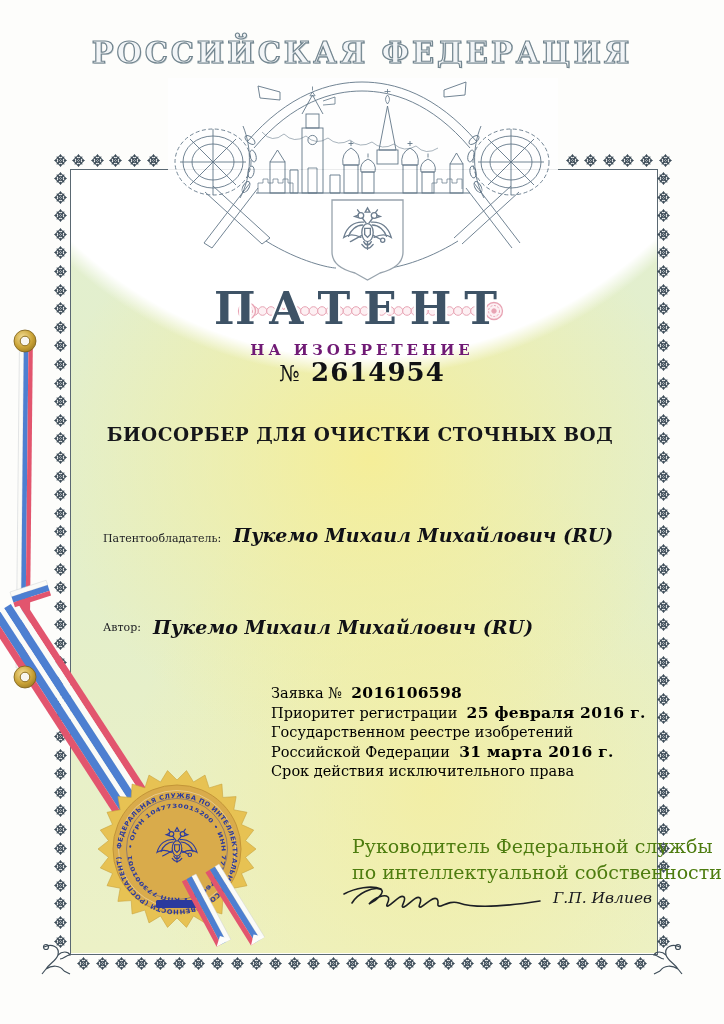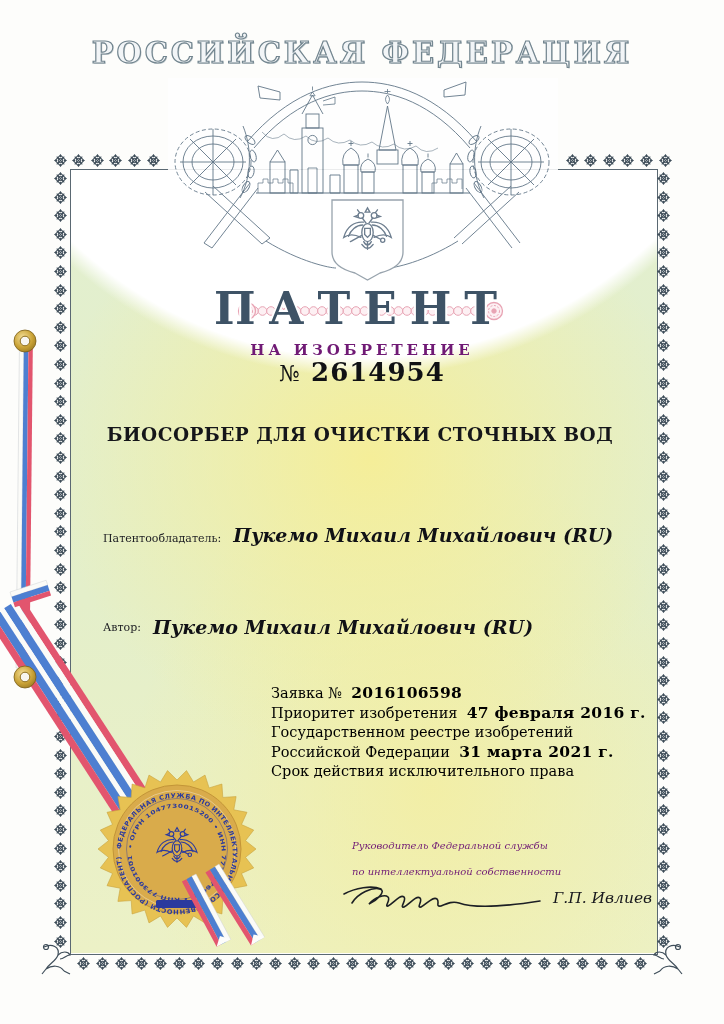--- a/index.html
+++ b/index.html
@@ -32,21 +32,21 @@
 
   .party{position:absolute;display:flex;align-items:baseline;gap:12px;}
   .party .lbl{font-size:11px;color:#1c1d22;}
   .party .val{font-size:19px;font-weight:bold;font-style:italic;color:#101116;}
   #holder{left:103px;top:524px;}
   #author{left:103px;top:616px;align-items:center;}
 
   #details{left:271px;top:683px;font-size:14.5px;line-height:19px;color:#000000;}
   #details b{font-size:15.5px;letter-spacing:.3px;}
 
-  #sig-title{left:352px;top:833px;font-style:italic;font-size:10px;line-height:26px;color:#701a75;}
+  #sig-title{left:352px;top:833px;font-size:19px;line-height:26px;color:#4d7c0f;}
   #signer{left:553px;top:889px;font-style:italic;font-size:15.5px;color:#17181d;}
 </style>
 </head>
 <body>
 
 <div id="page">
 
   <div id="tint"></div>
   <div id="rule"></div>
 
@@ -691,27 +691,27 @@
     <span class="lbl">Автор:</span>
     <span class="val">Пукемо Михаил Михайлович (RU)</span>
   </div>
 
   <div class="txt" id="details">
     <div>
       <span>Заявка №</span>&nbsp;
       <b>2016106598</b>
     </div>
     <div>
-      <span>Приоритет изобретения</span>&nbsp;
-      <b>47 февраля 2016 г.</b>
+      <span>Приоритет регистрации</span>&nbsp;
+      <b>25 февраля 2016 г.</b>
     </div>
     <div>Государственном реестре изобретений</div>
     <div>
       <span>Российской Федерации</span>&nbsp;
-      <b>31 марта 2021 г.</b>
+      <b>31 марта 2016 г.</b>
     </div>
     <div>Срок действия исключительного права</div>
   </div>
 
   <div class="txt" id="sig-title">
     <div>Руководитель Федеральной службы</div>
     <div>по интеллектуальной собственности</div>
   </div>
   <div class="txt" id="signer">Г.П. Ивлиев</div>
 

